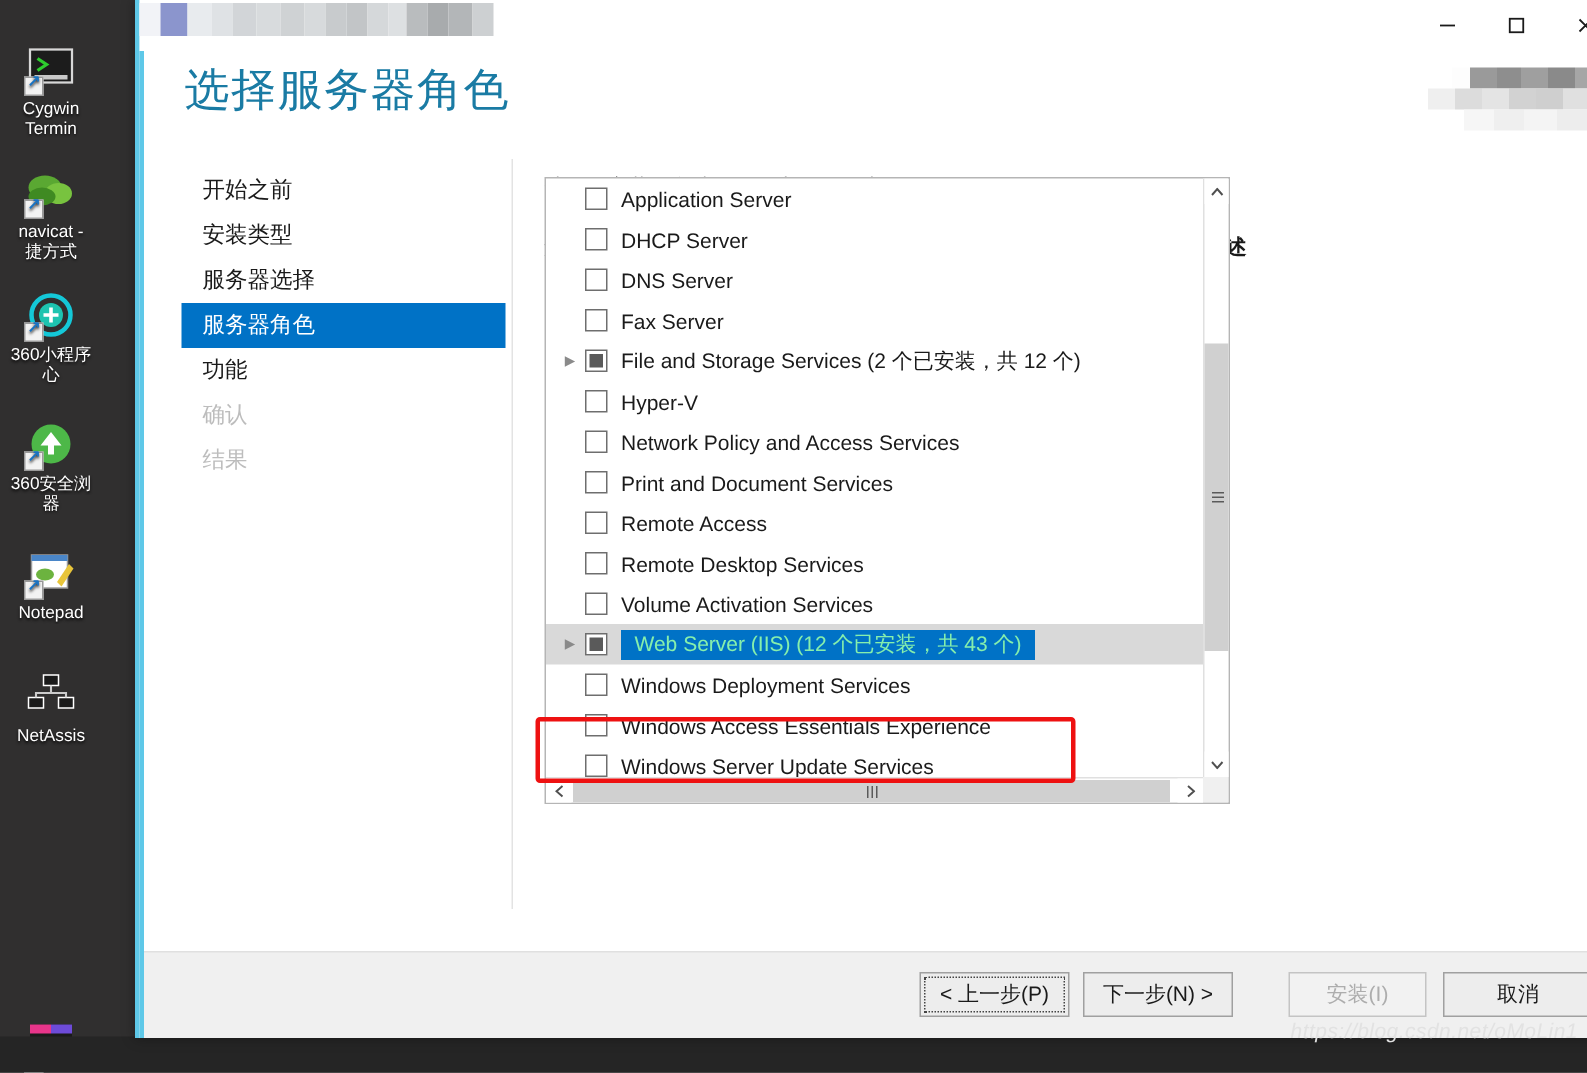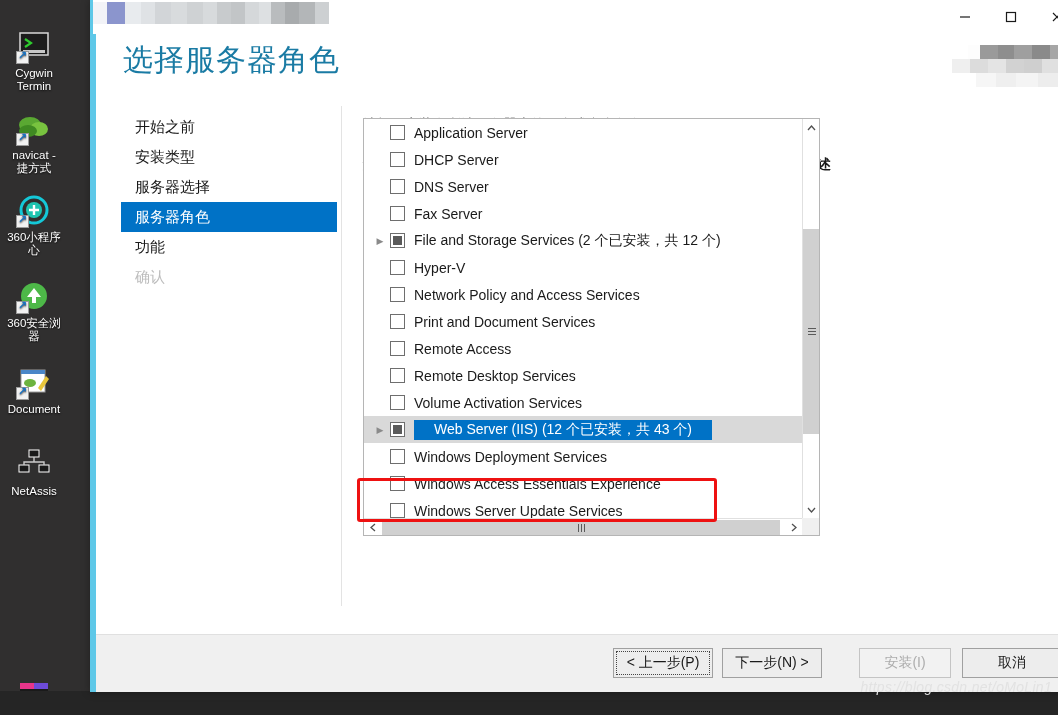--- a/index.html
+++ b/index.html
@@ -142,21 +142,21 @@
   .cb {
     width: 15px; height: 15px; flex: 0 0 15px; margin: 0 9px 0 2px;
     border: 1px solid #6e6e6e; background: #ffffff; position: relative;
   }
   .cb.partial:after {
     content: ""; position: absolute; left: 2px; top: 2px;
     width: 9px; height: 9px; background: #5a5a5a;
   }
   .row-label { font-size: 14px; color: #1a1a1a; }
   .row-label.hl {
-    background: #0072c6; color: #ffffff; padding: 1px 20px;
+    background: #0072c6; color: #86efac; padding: 1px 9px;
   }
 
   .vscroll {
     position: absolute; right: 0; top: 0; width: 17px; bottom: 17px;
     background: #ffffff; border-left: 1px solid #e0e0e0;
   }
   .vs-btn {
     position: absolute; left: 0; width: 17px; height: 17px;
     background: #ffffff; display: flex; align-items: center;
     justify-content: center; color: #606060; font-size: 8px;
@@ -279,21 +279,21 @@
       <div class="desk-icon" style="top:344px">
         <span class="glyph">
           <svg width="36" height="34" viewBox="0 0 36 34">
             <rect x="5" y="4" width="24" height="22" fill="#ffffff" stroke="#9a9a9a"></rect>
             <rect x="5" y="4" width="24" height="4" fill="#4a86c8"></rect>
             <ellipse cx="14" cy="17" rx="6" ry="4" fill="#6cb33f"></ellipse>
             <path d="M22 22 L30 10 L33 13 L25 25 Z" fill="#e8c53a"></path>
           </svg>
           <span class="shortcut-arrow"></span>
         </span>
-        <span class="lbl">Document</span>
+        <span class="lbl">Notepad</span>
       </div>
 
       <div class="desk-icon" style="top:426px">
         <span class="glyph">
           <svg width="36" height="34" viewBox="0 0 36 34">
             <rect x="13" y="2" width="10" height="7" fill="#1a1a1a" stroke="#ffffff"></rect>
             <rect x="3" y="17" width="10" height="7" fill="#1a1a1a" stroke="#ffffff"></rect>
             <rect x="23" y="17" width="10" height="7" fill="#1a1a1a" stroke="#ffffff"></rect>
             <path d="M18 9 v5 M18 14 H8 v3 M18 14 h10 v3" stroke="#cccccc" stroke-width="1.4" fill="none"></path>
           </svg>
@@ -385,20 +385,21 @@
       </div>
     </div>
 
     <div class="nav">
       <div class="nav-item">开始之前</div>
       <div class="nav-item">安装类型</div>
       <div class="nav-item">服务器选择</div>
       <div class="nav-item active">服务器角色</div>
       <div class="nav-item">功能</div>
       <div class="nav-item disabled">确认</div>
+      <div class="nav-item disabled">结果</div>
     </div>
     <div class="nav-sep"></div>
 
     <div class="instr">选择要安装在所选服务器上的一个或多个角色。</div>
     <div class="roles-label">角色</div>
     <div class="desc-label">描述</div>
 
     <div class="listbox">
       <div class="list-inner">
 

